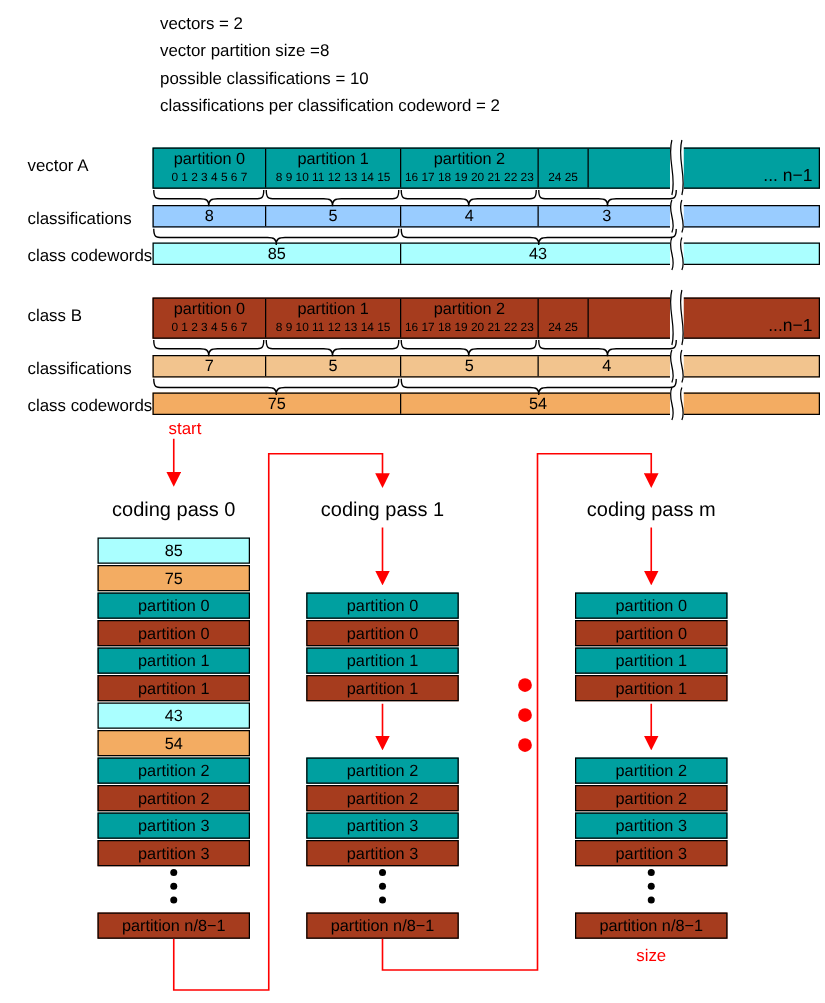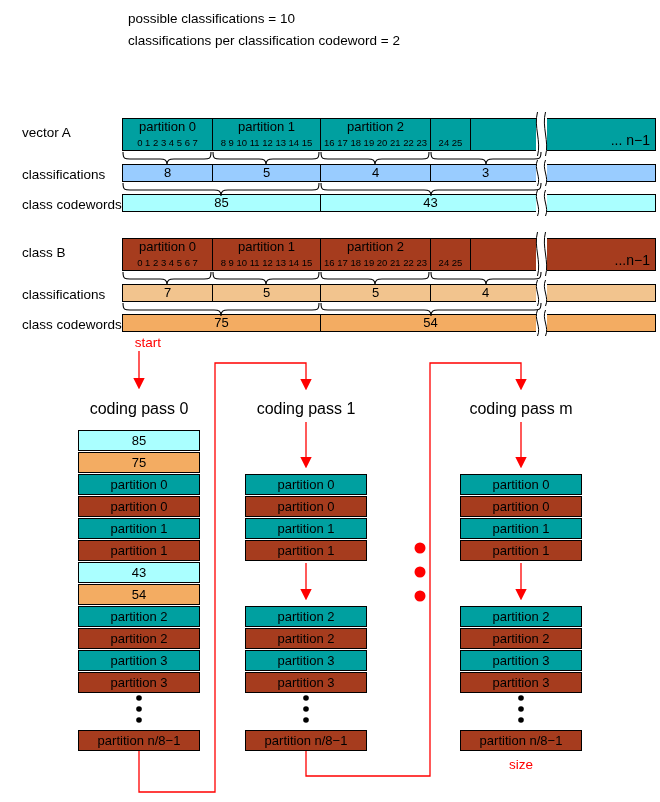--- a/index.html
+++ b/index.html
@@ -21,20 +21,22 @@
            font-size:13px; line-height:19px; white-space:nowrap; }
   .redtext { position:absolute; font-size:13.5px; text-align:center; }
   svg.overlay { position:absolute; left:0; top:0; pointer-events:none; }
 </style>
 </head>
 <body>
 
 <div class="canvas">
 
   <div class="params">
+    <div>vectors = 2</div>
+    <div>vector partition size =8</div>
     <div>possible classifications = 10</div>
     <div>classifications per classification codeword = 2</div>
   </div>
 
   <div class="rowlabel" style="top:125px">vector A</div>
   <div class="rowlabel" style="top:167px">classifications</div>
   <div class="rowlabel" style="top:197px">class codewords</div>
   <div class="rowlabel" style="top:245px">class B</div>
   <div class="rowlabel" style="top:287px">classifications</div>
   <div class="rowlabel" style="top:317px">class codewords</div>

